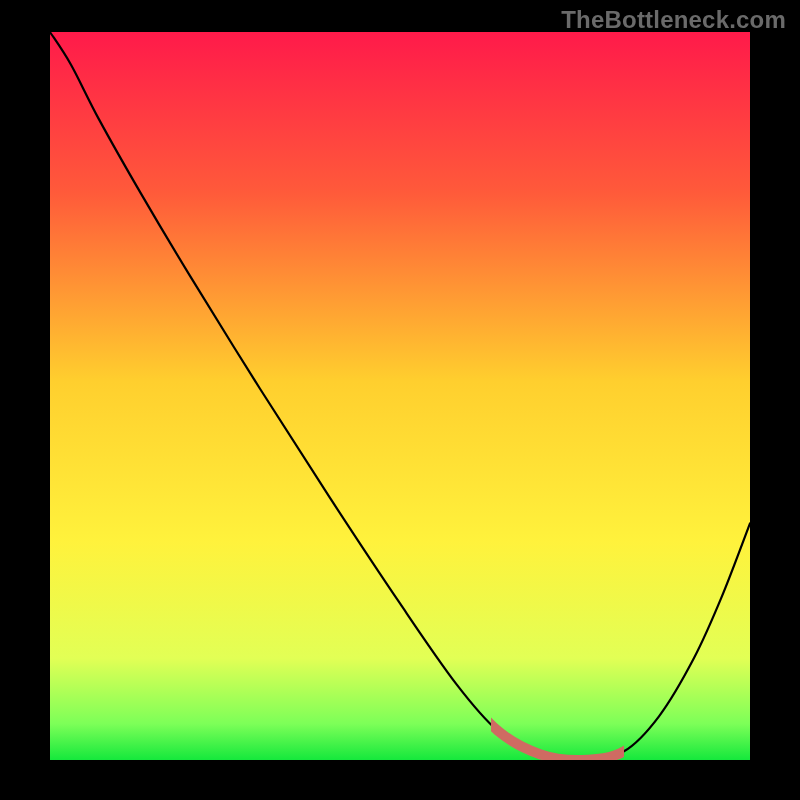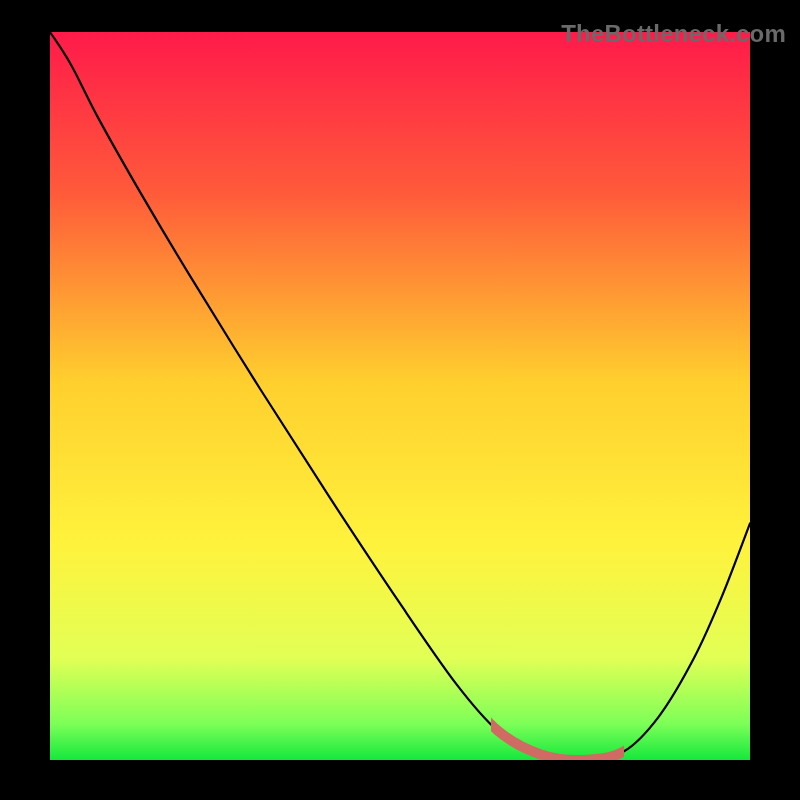--- a/index.html
+++ b/index.html
@@ -10,21 +10,21 @@
     background: #000;
     overflow: hidden;
   }
   .chart-container {
     position: relative;
     width: 800px;
     height: 800px;
   }
   .watermark {
     position: absolute;
-    top: 20px;
+    top: 6px;
     right: 14px;
     font-family: Arial, Helvetica, sans-serif;
     font-size: 24px;
     font-weight: 600;
     color: #6a6a6a;
     letter-spacing: 0.2px;
   }
   svg {
     display: block;
   }

